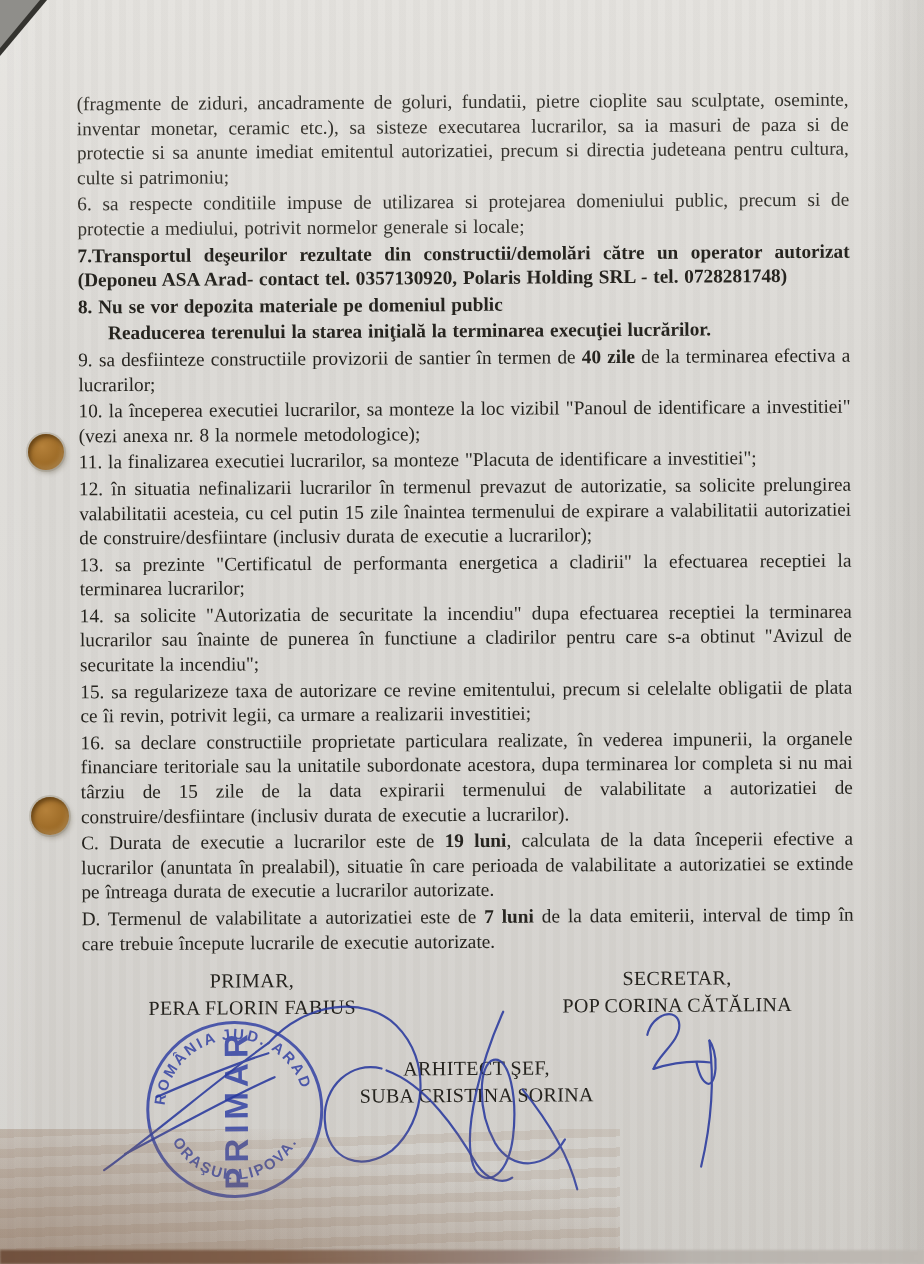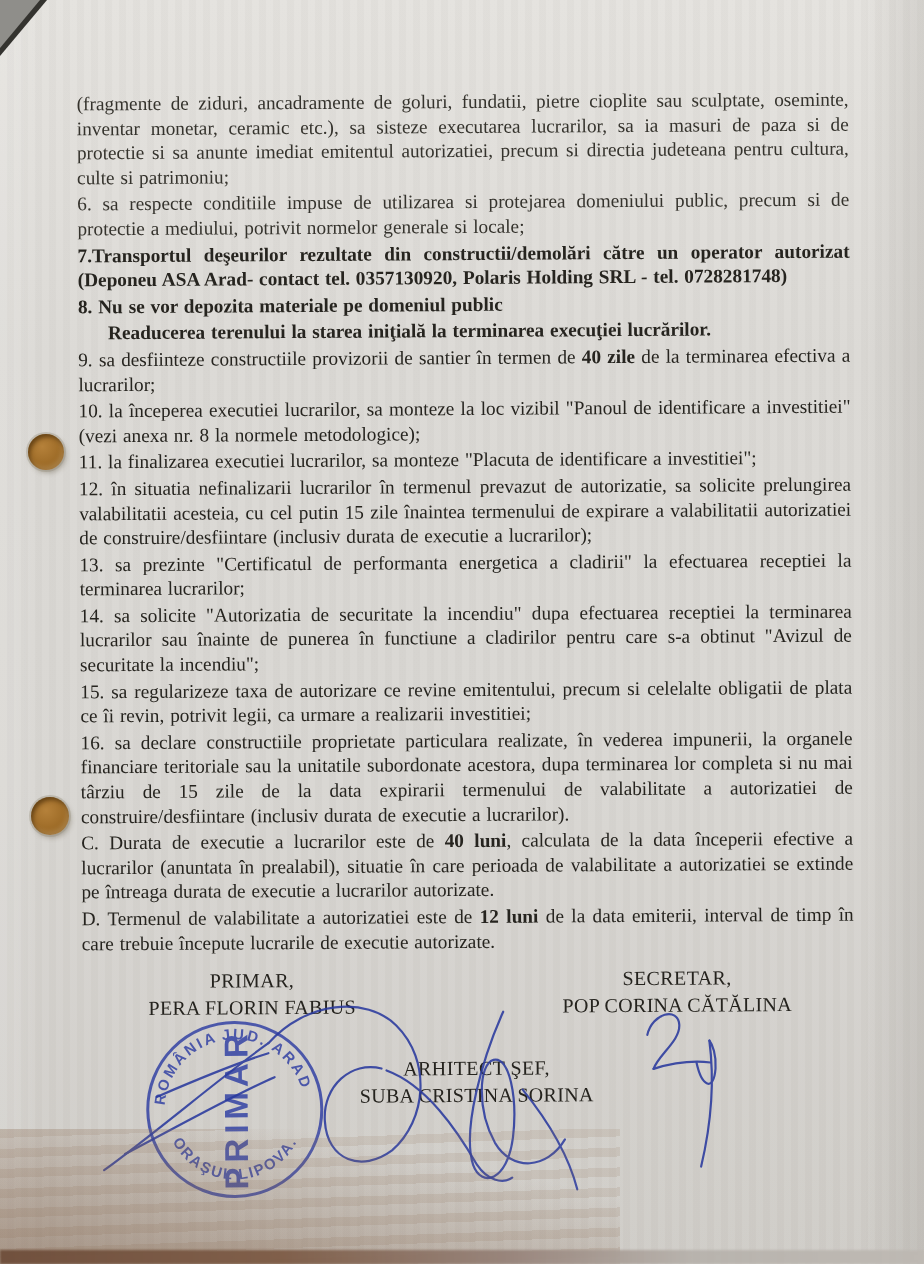--- a/index.html
+++ b/index.html
@@ -64,22 +64,22 @@
     <p class="para nojust"><b>8. Nu se vor depozita materiale pe domeniul public</b></p>
     <p class="para indent"><b>Readucerea terenului la starea iniţială  la terminarea execuţiei lucrărilor.</b></p>
     <p class="para"><span>9. sa desfiinteze constructiile provizorii de santier în termen de </span><b>40 zile</b><span> de la terminarea efectiva a lucrarilor;</span></p>
     <p class="para"><span>10. la începerea executiei lucrarilor, sa monteze la loc vizibil "Panoul de identificare a investitiei" (vezi anexa nr. 8 la normele metodologice);</span></p>
     <p class="para"><span>11. la finalizarea executiei lucrarilor, sa monteze "Placuta de identificare a investitiei";</span></p>
     <p class="para"><span>12. în situatia nefinalizarii lucrarilor în termenul prevazut de autorizatie, sa solicite prelungirea valabilitatii acesteia, cu cel putin 15 zile înaintea termenului de expirare a valabilitatii autorizatiei de construire/desfiintare (inclusiv durata de executie a lucrarilor);</span></p>
     <p class="para"><span>13. sa prezinte "Certificatul de performanta energetica a cladirii" la efectuarea receptiei la terminarea lucrarilor;</span></p>
     <p class="para"><span>14. sa solicite "Autorizatia de securitate la incendiu" dupa efectuarea receptiei la terminarea lucrarilor sau înainte de punerea în functiune a cladirilor pentru care s-a obtinut "Avizul de securitate la incendiu";</span></p>
     <p class="para"><span>15. sa regularizeze taxa de autorizare ce revine emitentului, precum si celelalte obligatii de plata ce îi revin, potrivit legii, ca urmare a realizarii investitiei;</span></p>
     <p class="para"><span>16. sa declare constructiile proprietate particulara realizate, în vederea impunerii, la organele financiare teritoriale sau la unitatile subordonate acestora, dupa terminarea lor completa si nu mai târziu de 15 zile de la data expirarii termenului de valabilitate a autorizatiei de construire/desfiintare (inclusiv durata de executie a lucrarilor).</span></p>
-    <p class="para"><span>C. Durata de executie a lucrarilor este de </span><b>40 luni</b><span>, calculata de la data începerii efective a lucrarilor (anuntata în prealabil), situatie în care perioada de valabilitate a autorizatiei se extinde pe întreaga durata de executie a lucrarilor autorizate.</span></p>
-    <p class="para"><span>D. Termenul de valabilitate a autorizatiei este de </span><b>12 luni</b><span> de la data emiterii, interval de timp în care trebuie începute lucrarile de executie autorizate.</span></p>
+    <p class="para"><span>C. Durata de executie a lucrarilor este de </span><b>19 luni</b><span>, calculata de la data începerii efective a lucrarilor (anuntata în prealabil), situatie în care perioada de valabilitate a autorizatiei se extinde pe întreaga durata de executie a lucrarilor autorizate.</span></p>
+    <p class="para"><span>D. Termenul de valabilitate a autorizatiei este de </span><b>7 luni</b><span> de la data emiterii, interval de timp în care trebuie începute lucrarile de executie autorizate.</span></p>
   </section>
 
   <div class="sig-col" id="sig-primar">
     <div class="t">PRIMAR,</div>
     <div class="n">PERA FLORIN FABIUS</div>
   </div>
   <div class="sig-col" id="sig-secretar">
     <div class="t">SECRETAR,</div>
     <div class="n">POP CORINA CĂTĂLINA</div>
   </div>

